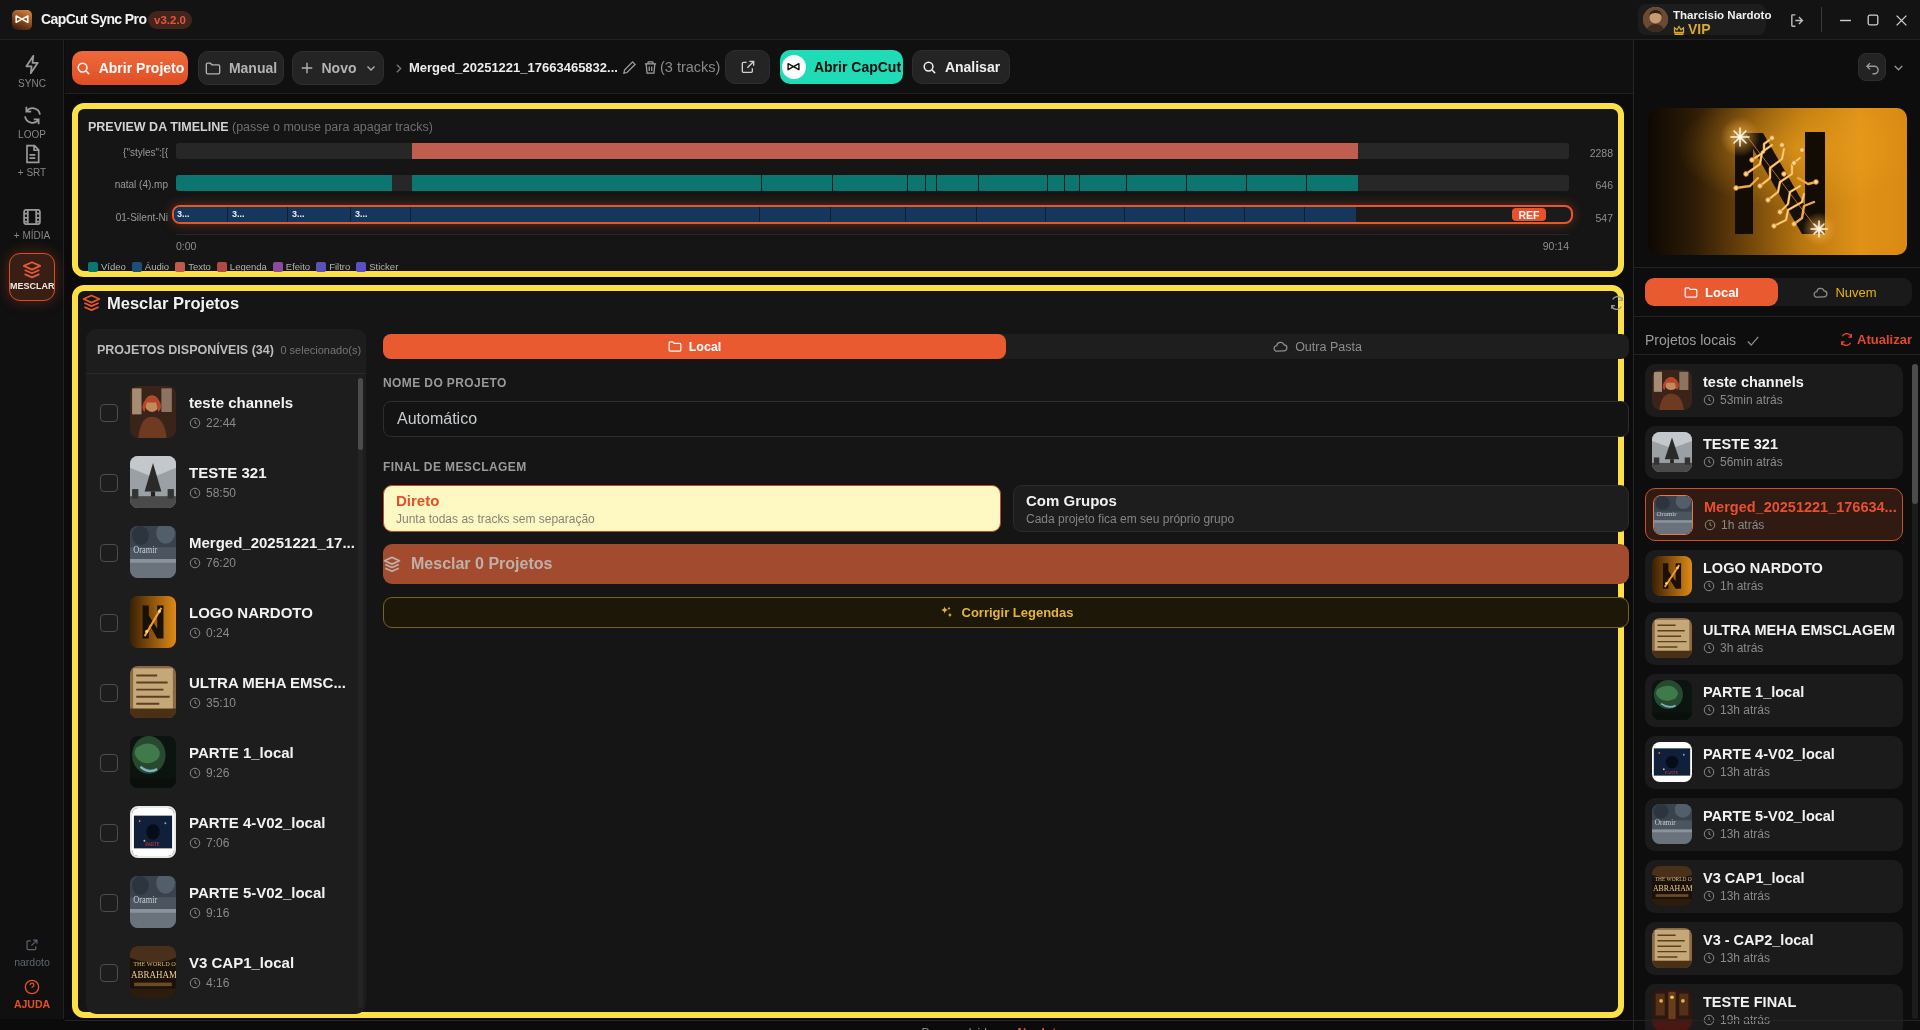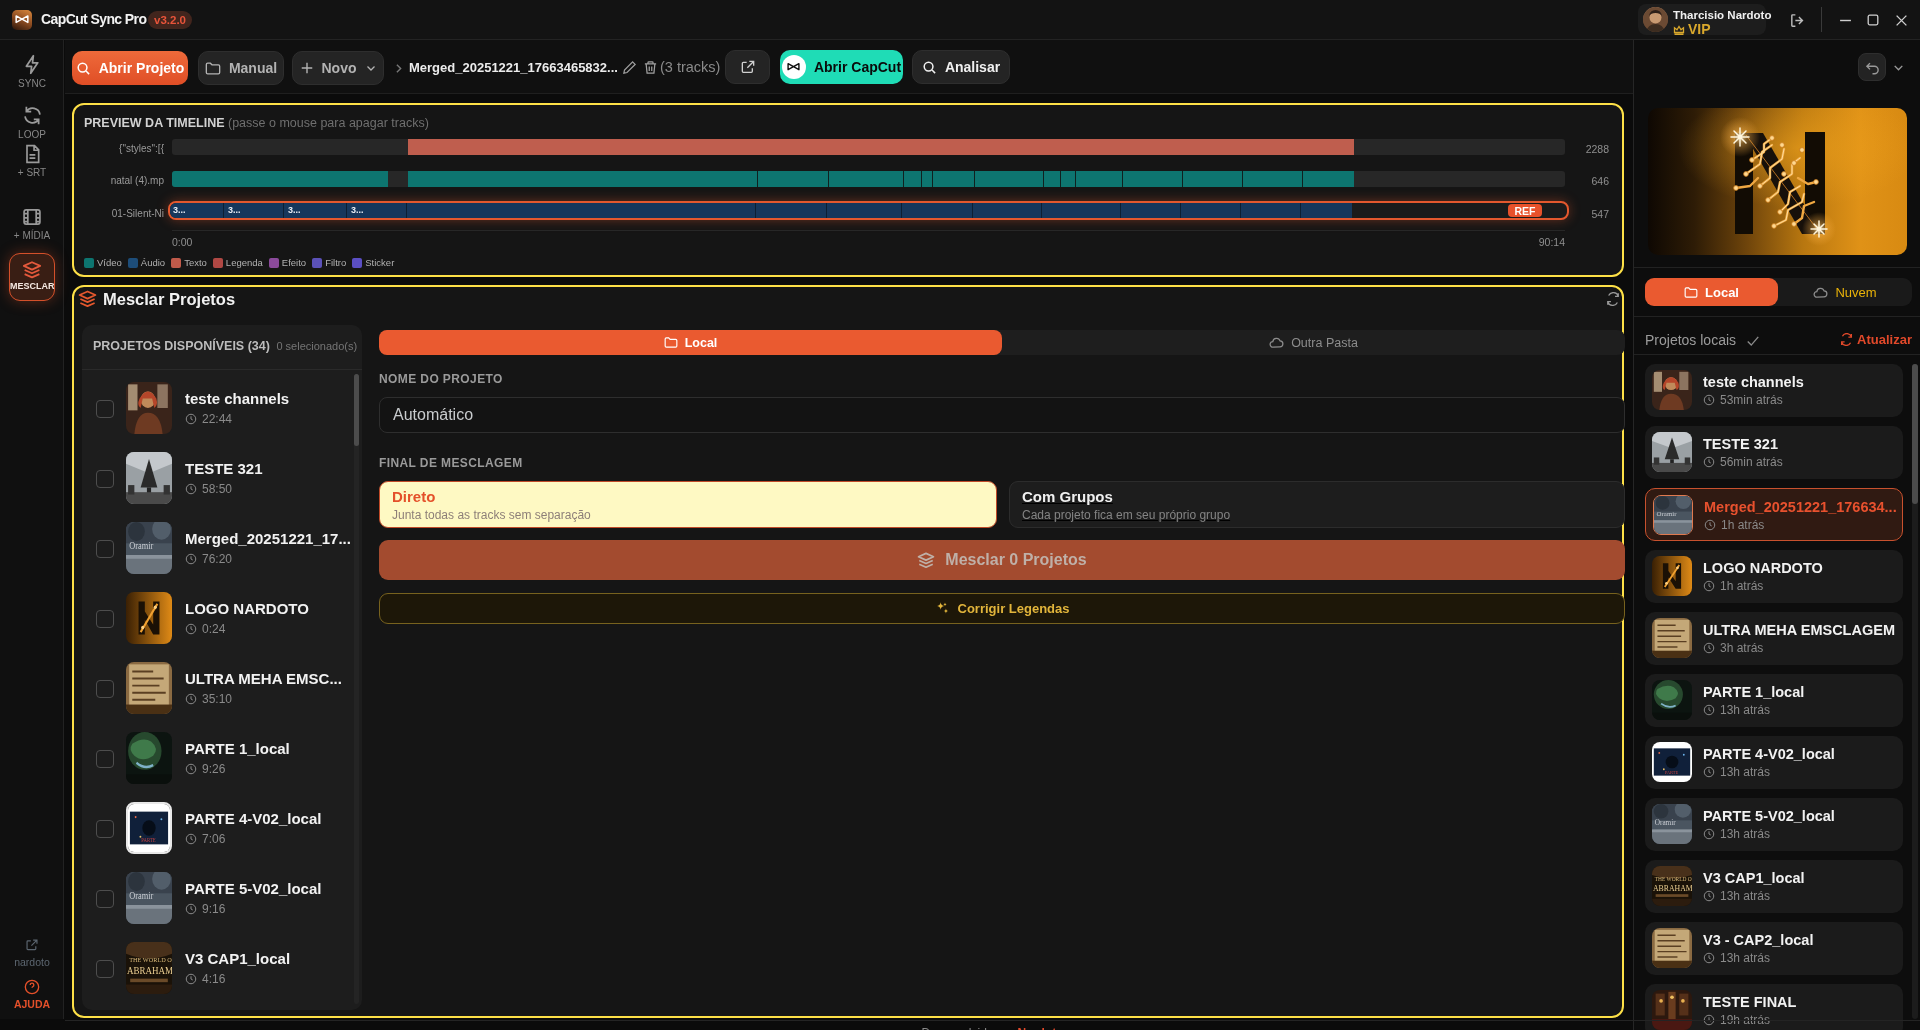--- a/index.html
+++ b/index.html
@@ -25,21 +25,21 @@
 .sbactive .lbl { font-size:9px; font-weight:bold; color:#f5e9e2; margin-top:2px; }
 
 
 .toolbar { position:absolute; left:65px; top:40px; width:1568px; height:54px; background:#101010; border-bottom:1px solid #1f1f1f; }
 .btn { position:absolute; top:11px; height:34px; border-radius:10px; display:flex; align-items:center; justify-content:center; gap:8px; font-size:14px; font-weight:bold; }
 .btn-orange { background:linear-gradient(180deg,#ee6a3a,#e04e26); color:#fff; }
 .btn-dark { background:#242424; border:1px solid #2e2e2e; color:#b3b3b3; }
 .ic { display:inline-block; vertical-align:middle; }
 
 
-.panel { position:absolute; background:#151515; border:2px solid #fde047; border-radius:12px; }
+.panel { position:absolute; background:#151515; border:6px solid #fde047; border-radius:12px; }
 
 
 .tl-label { position:absolute; left:2px; width:88px; text-align:right; font-size:10px; color:#9a9a9a; }
 .tl-num { position:absolute; left:1495px; width:40px; text-align:right; font-size:10.5px; color:#8f8f8f; }
 .track { position:absolute; left:98px; width:1393px; height:16px; background:#272727; border-radius:3px; overflow:hidden; }
 .seg { position:absolute; top:0; height:16px; }
 .legend { position:absolute; display:flex; gap:6px; font-size:9.5px; color:#b2b2b2; align-items:center;}
 .legend .li { display:flex; align-items:center; gap:3px; }
 .lsq { width:10px; height:10px; border-radius:2px; display:inline-block; }
 
@@ -459,26 +459,26 @@
   </div>
 
   <div class="mlabel" style="position:absolute;left:305px;top:85px;">NOME DO PROJETO</div>
   <div style="position:absolute;left:305px;top:110px;width:1246px;height:36px;background:#131313;border:1px solid #2e2e2e;border-radius:8px;display:flex;align-items:center;padding-left:13px;font-size:16px;color:#c9ccce;">Automático</div>
 
   <div class="mlabel" style="position:absolute;left:305px;top:169px;">FINAL DE MESCLAGEM</div>
   <div style="position:absolute;left:305px;top:194px;width:618px;height:47px;background:#fef9c3;border:1px solid #c04a28;border-radius:9px;padding:6px 12px;">
     <div style="font-size:15px;font-weight:bold;color:#e4502a;">Direto</div>
     <div style="font-size:12px;color:#8d7f78;margin-top:3px;">Junta todas as tracks sem separação</div>
   </div>
-  <div style="position:absolute;left:935px;top:194px;width:616px;height:47px;background:#1d1d1d;border:1px solid #2c2c2c;border-radius:9px;padding:6px 12px;text-decoration:underline;">
+  <div style="position:absolute;left:935px;top:194px;width:616px;height:47px;background:#1d1d1d;border:1px solid #2c2c2c;border-radius:9px;padding:6px 12px;">
     <div style="font-size:15px;font-weight:bold;color:#f0f0f0;">Com Grupos</div>
     <div style="font-size:12px;color:#848484;margin-top:3px;">Cada projeto fica em seu próprio grupo</div>
   </div>
 
-  <div style="position:absolute;left:305px;top:253px;width:1246px;height:40px;background:#a34b2f;border-radius:9px;display:flex;align-items:center;justify-content:center;gap:10px;font-size:16px;font-weight:bold;color:#bfb0a8;">
+  <div style="position:absolute;left:305px;top:253px;width:1246px;height:40px;background:#a34b2f;border-radius:9px;display:flex;align-items:center;gap:10px;font-size:16px;font-weight:bold;color:#bfb0a8;">
     <svg width="18" height="17" viewBox="0 0 24 22" fill="none" stroke="#bfb0a8" stroke-width="2.2" stroke-linejoin="round">
         <path d="M12 1.5 L22 6 L12 10.5 L2 6 Z M3 11 L12 15 L21 11 M3 16 L12 20 L21 16"></path>
       </svg>
     Mesclar 0 Projetos</div>
 
   <div style="position:absolute;left:305px;top:306px;width:1246px;height:31px;background:#1d1708;border:1px solid #77621e;border-radius:9px;display:flex;align-items:center;justify-content:center;gap:8px;font-size:13px;font-weight:bold;color:#e2b53b;">
     <svg width="15" height="15" viewBox="0 0 24 24" fill="#e2b53b">
         <path d="M9 2 c.5 3.5 2 5.5 5.5 6 C11 8.5 9.5 10.5 9 14 C8.5 10.5 7 8.5 3.5 8 C7 7.5 8.5 5.5 9 2 Z M17.5 12 c.35 2.3 1.3 3.6 3.6 4 c-2.3.4 -3.25 1.7 -3.6 4 c-.35 -2.3 -1.3 -3.6 -3.6 -4 c2.3 -.4 3.25 -1.7 3.6 -4 Z M16 2.5 c.25 1.7 1 2.7 2.7 3 c-1.7.3 -2.45 1.3 -2.7 3 c-.25 -1.7 -1 -2.7 -2.7 -3 c1.7 -.3 2.45 -1.3 2.7 -3 Z"></path>
       </svg>
     Corrigir Legendas</div>

